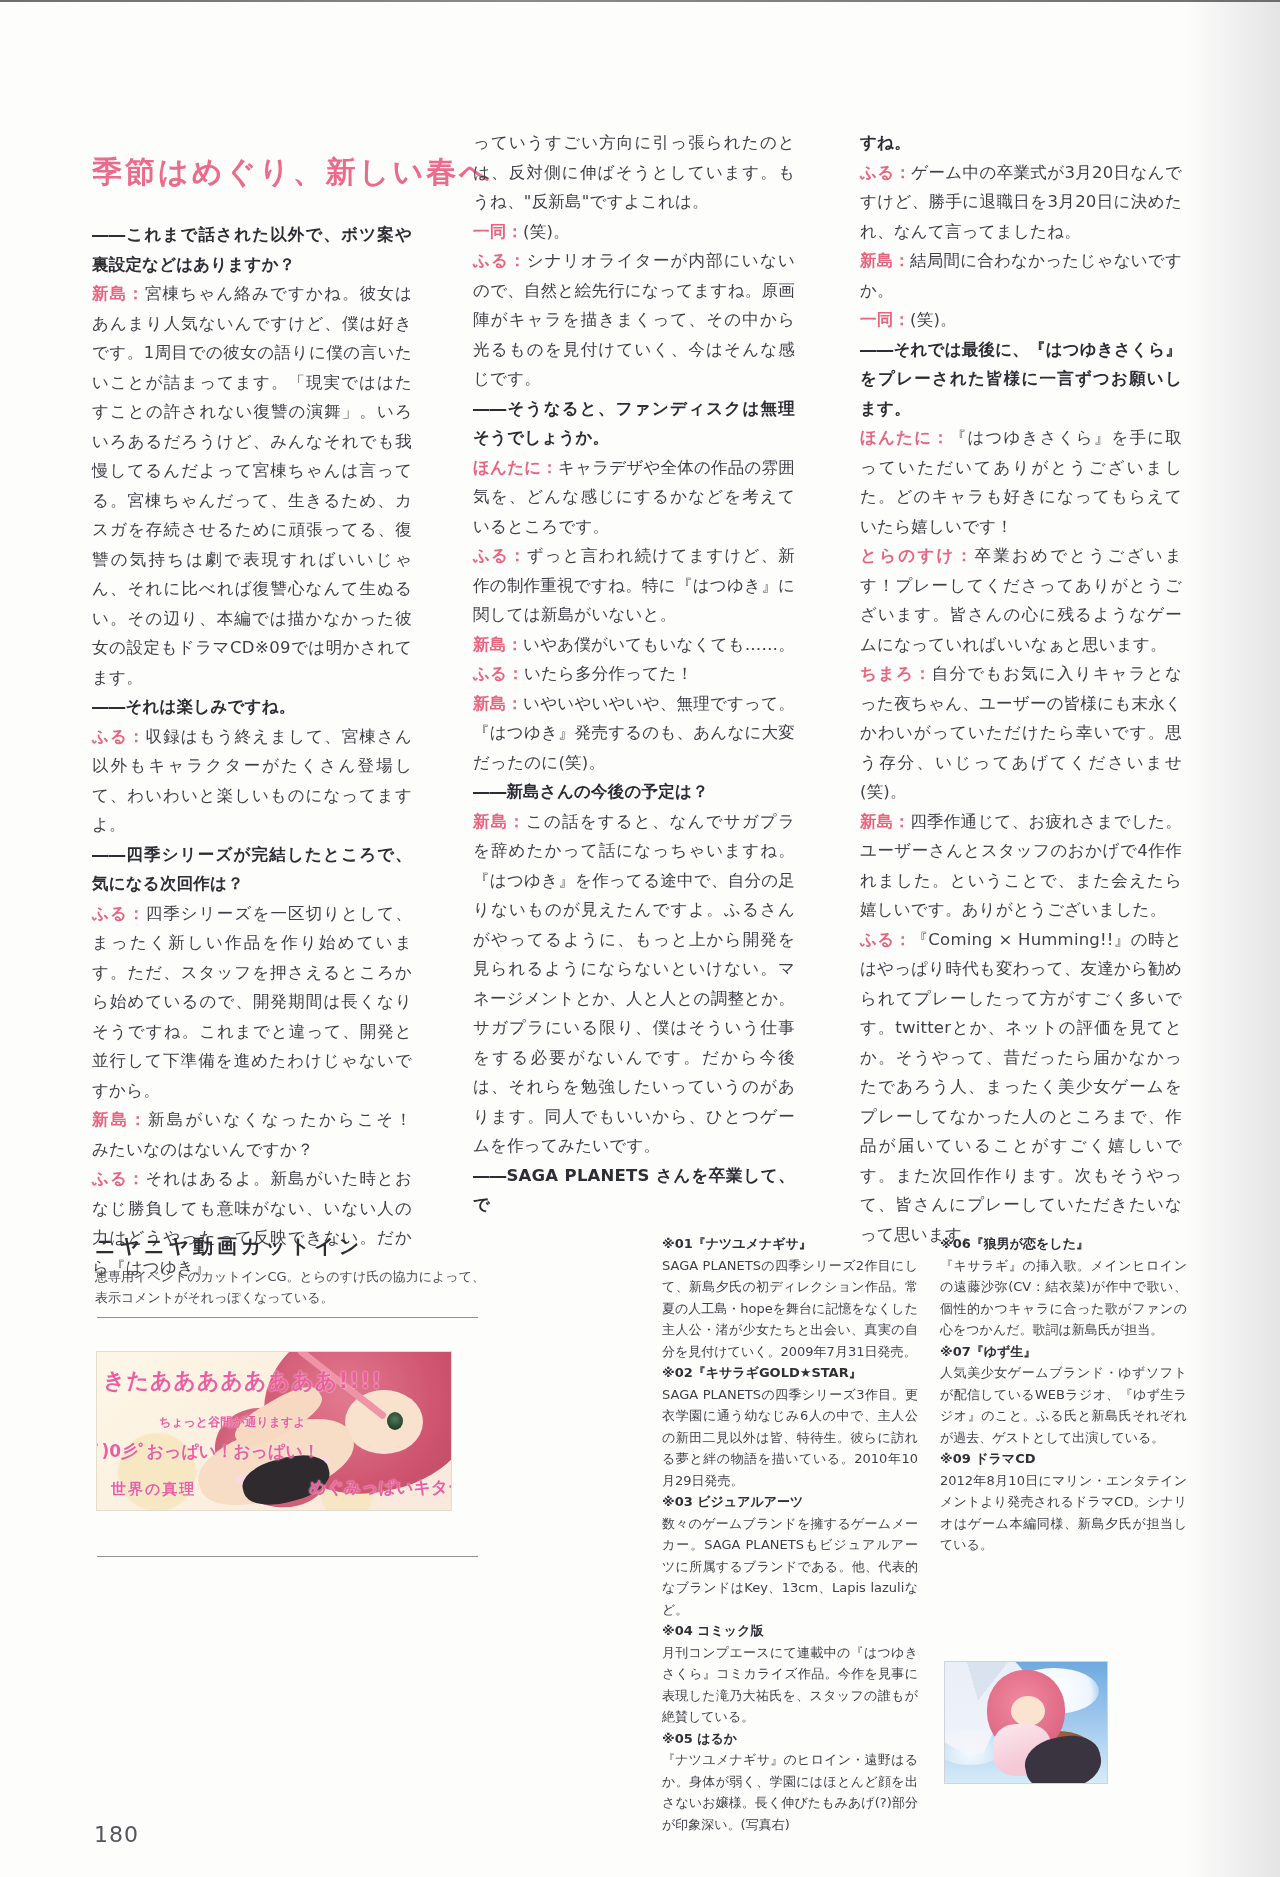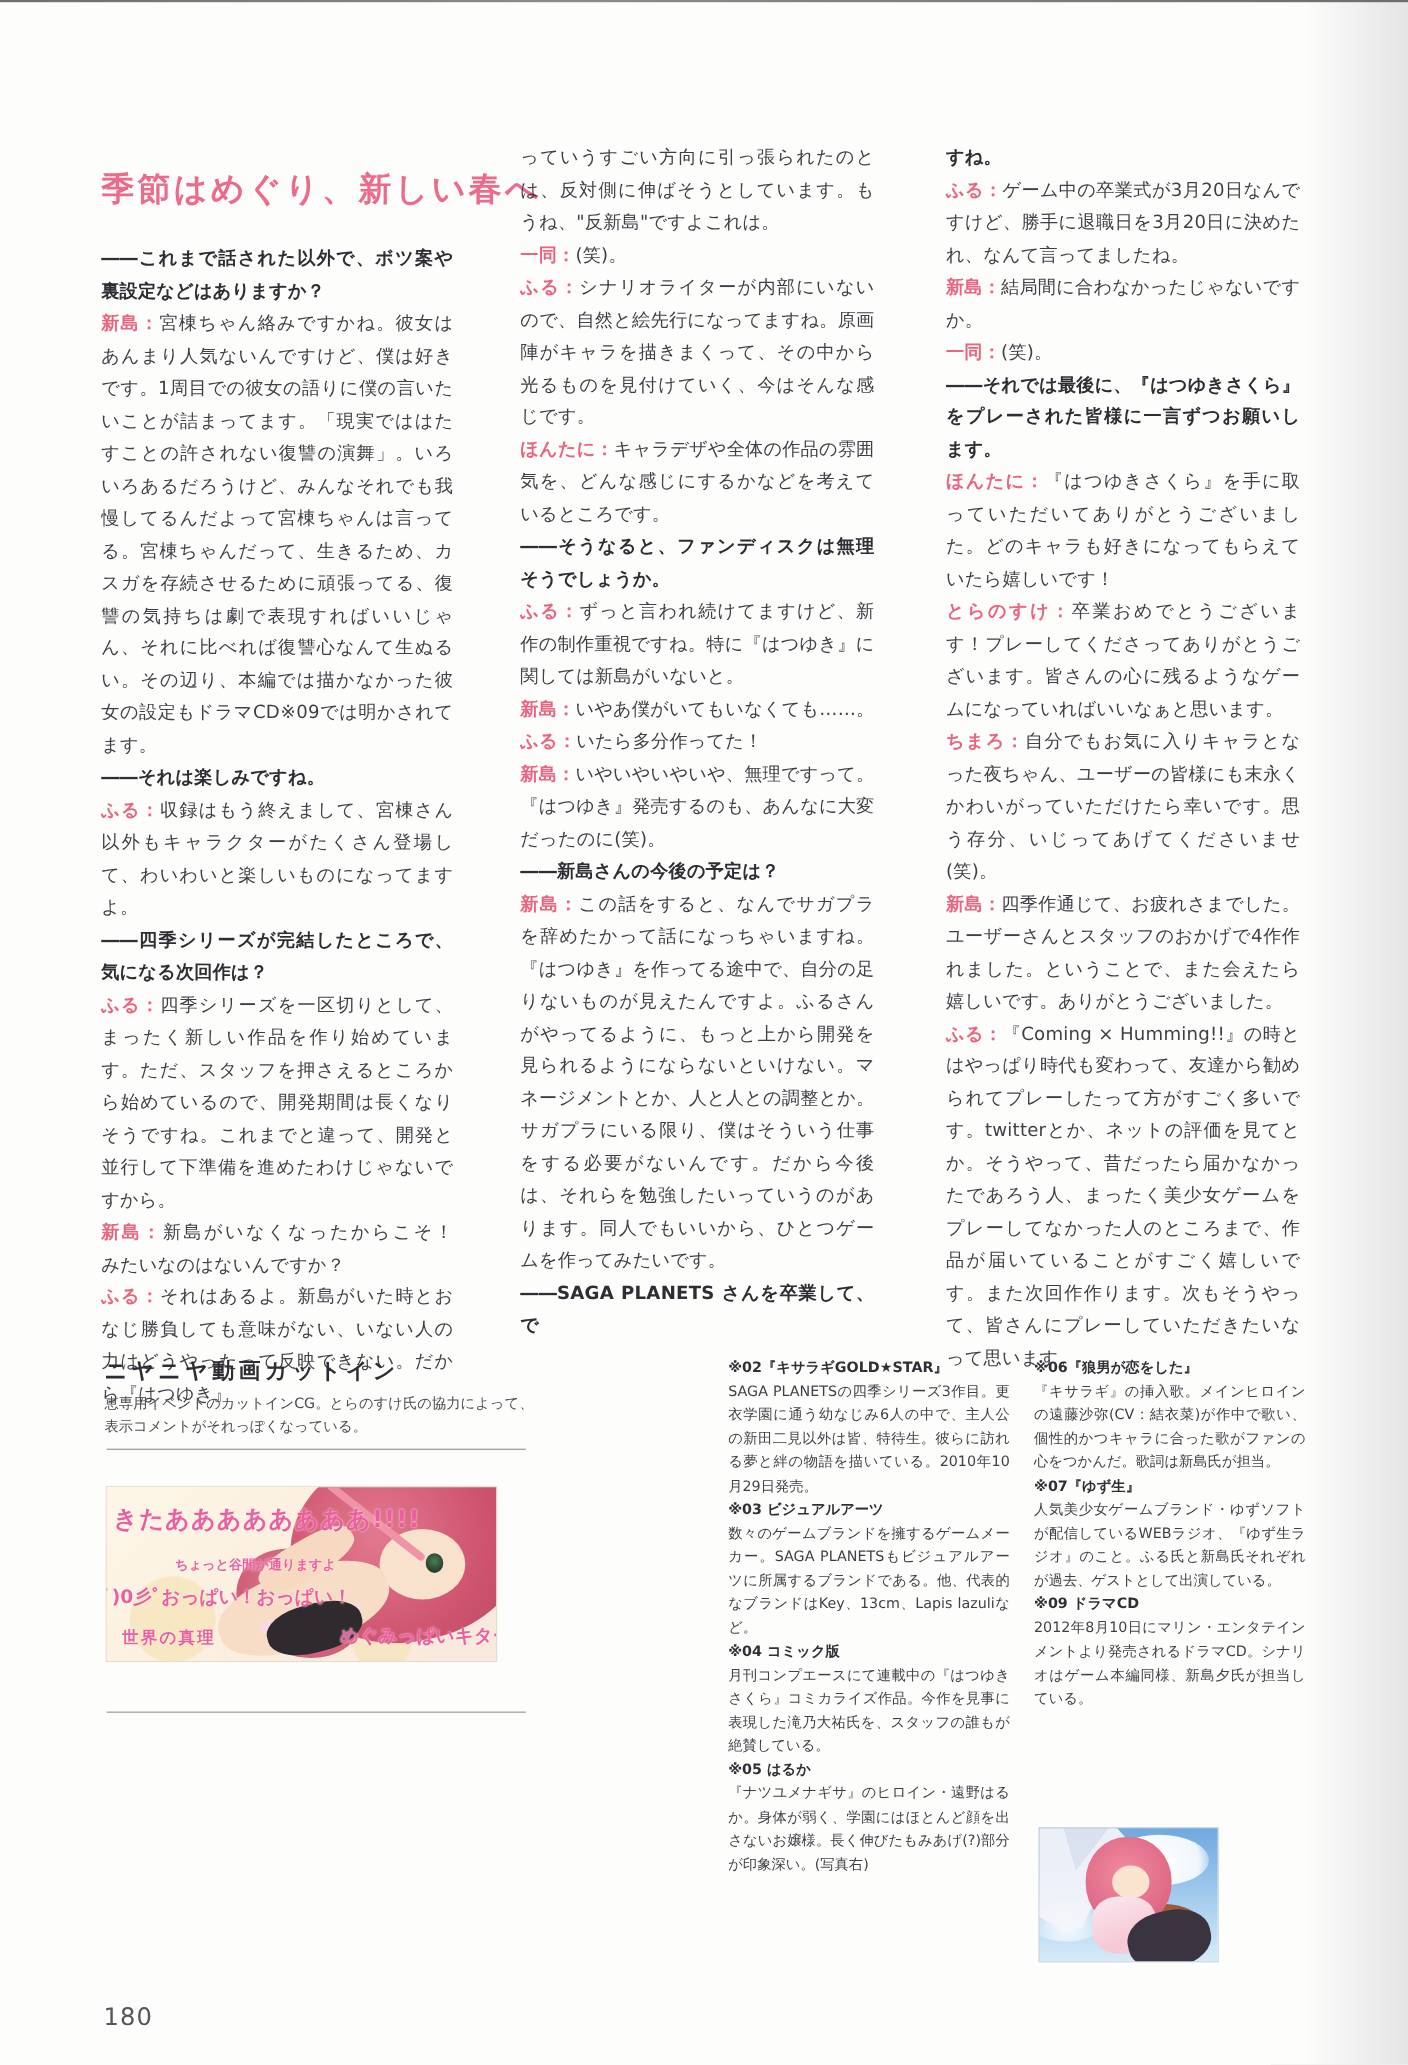--- a/index.html
+++ b/index.html
@@ -110,22 +110,22 @@
       <div class="para speech"><span class="speaker">ふる：</span>収録はもう終えまして、宮棟さん以外もキャラクターがたくさん登場して、わいわいと楽しいものになってますよ。</div>
       <div class="para question">――四季シリーズが完結したところで、気になる次回作は？</div>
       <div class="para speech"><span class="speaker">ふる：</span>四季シリーズを一区切りとして、まったく新しい作品を作り始めています。ただ、スタッフを押さえるところから始めているので、開発期間は長くなりそうですね。これまでと違って、開発と並行して下準備を進めたわけじゃないですから。</div>
       <div class="para speech"><span class="speaker">新島：</span>新島がいなくなったからこそ！　みたいなのはないんですか？</div>
       <div class="para speech"><span class="speaker">ふる：</span>それはあるよ。新島がいた時とおなじ勝負しても意味がない、いない人の力はどうやったって反映できない。だから『はつゆき』</div>
     </div>
   <div class="col col-2">
       <div class="para plain">っていうすごい方向に引っ張られたのとは、反対側に伸ばそうとしています。もうね、"反新島"ですよこれは。</div>
       <div class="para speech"><span class="speaker">一同：</span>(笑)。</div>
       <div class="para speech"><span class="speaker">ふる：</span>シナリオライターが内部にいないので、自然と絵先行になってますね。原画陣がキャラを描きまくって、その中から光るものを見付けていく、今はそんな感じです。</div>
+      <div class="para question">――そうなると、ファンディスクは無理そうでしょうか。</div>
       <div class="para speech"><span class="speaker">ほんたに：</span>キャラデザや全体の作品の雰囲気を、どんな感じにするかなどを考えているところです。</div>
-      <div class="para question">――そうなると、ファンディスクは無理そうでしょうか。</div>
       <div class="para speech"><span class="speaker">ふる：</span>ずっと言われ続けてますけど、新作の制作重視ですね。特に『はつゆき』に関しては新島がいないと。</div>
       <div class="para speech"><span class="speaker">新島：</span>いやあ僕がいてもいなくても……。</div>
       <div class="para speech"><span class="speaker">ふる：</span>いたら多分作ってた！</div>
       <div class="para speech"><span class="speaker">新島：</span>いやいやいやいや、無理ですって。『はつゆき』発売するのも、あんなに大変だったのに(笑)。</div>
       <div class="para question">――新島さんの今後の予定は？</div>
       <div class="para speech"><span class="speaker">新島：</span>この話をすると、なんでサガプラを辞めたかって話になっちゃいますね。『はつゆき』を作ってる途中で、自分の足りないものが見えたんですよ。ふるさんがやってるように、もっと上から開発を見られるようにならないといけない。マネージメントとか、人と人との調整とか。サガプラにいる限り、僕はそういう仕事をする必要がないんです。だから今後は、それらを勉強したいっていうのがあります。同人でもいいから、ひとつゲームを作ってみたいです。</div>
       <div class="para question">――SAGA PLANETS さんを卒業して、で</div>
     </div>
   <div class="col col-3">
       <div class="para question">すね。</div>
@@ -157,20 +157,24 @@
     <div class="cmt c0">きたああああああああ!!!!</div>
     <div class="cmt c1">ちょっと谷間が通りますよ</div>
     <div class="cmt c2">ﾟ)0彡ﾟおっぱい！おっぱい！</div>
     <div class="cmt c3">世界の真理</div>
     <div class="cmt c4">めぐみっぱいキターーー</div>
   </div>
   <div class="rule rule-bottom"></div>
 
   <div class="fncol fncol-1">
       <div>
+        <div class="fn-title">※01『ナツユメナギサ』</div>
+        <div>SAGA PLANETSの四季シリーズ2作目にして、新島夕氏の初ディレクション作品。常夏の人工島・hopeを舞台に記憶をなくした主人公・渚が少女たちと出会い、真実の自分を見付けていく。2009年7月31日発売。</div>
+      </div>
+      <div>
         <div class="fn-title">※02『キサラギGOLD★STAR』</div>
         <div>SAGA PLANETSの四季シリーズ3作目。更衣学園に通う幼なじみ6人の中で、主人公の新田二見以外は皆、特待生。彼らに訪れる夢と絆の物語を描いている。2010年10月29日発売。</div>
       </div>
       <div>
         <div class="fn-title">※03 ビジュアルアーツ</div>
         <div>数々のゲームブランドを擁するゲームメーカー。SAGA PLANETSもビジュアルアーツに所属するブランドである。他、代表的なブランドはKey、13cm、Lapis lazuliなど。</div>
       </div>
       <div>
         <div class="fn-title">※04 コミック版</div>
         <div>月刊コンプエースにて連載中の『はつゆきさくら』コミカライズ作品。今作を見事に表現した滝乃大祐氏を、スタッフの誰もが絶賛している。</div>

